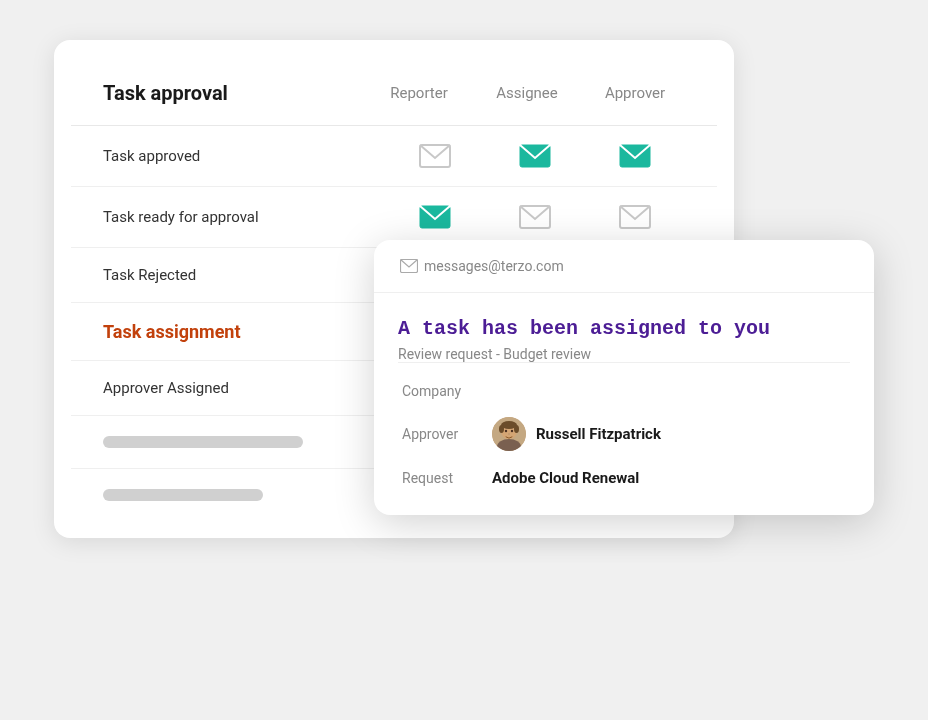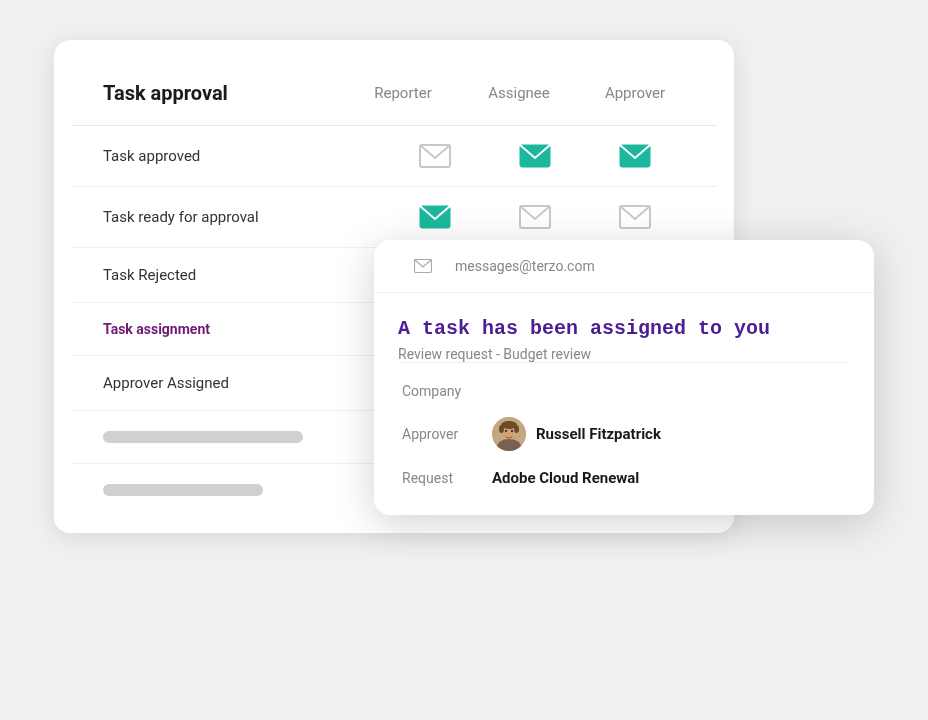--- a/index.html
+++ b/index.html
@@ -37,21 +37,21 @@
       border-bottom: 1px solid #e8e8e8;
     }
     .table-title {
       font-size: 20px;
       font-weight: 700;
       color: #1a1a1a;
       flex: 1;
     }
     .col-headers {
       display: flex;
-      gap: 16px;
+      gap: 8px;
     }
     .col-header {
       width: 100px;
       text-align: center;
       font-size: 15px;
       color: #888;
       font-weight: 400;
     }
     .table-row {
       display: flex;
@@ -62,22 +62,22 @@
     .table-row:last-child {
       border-bottom: none;
     }
     .row-label {
       flex: 1;
       font-size: 15px;
       color: #333;
     }
     .row-label.section-title {
       font-weight: 700;
-      font-size: 14px;
-      color: #701a75;
+      font-size: 18px;
+      color: #c2410c;
     }
     .row-icons {
       display: flex;
       gap: 0;
     }
     .icon-cell {
       width: 100px;
       display: flex;
       align-items: center;
       justify-content: center;
@@ -106,23 +106,23 @@
       right: 0;
       width: 500px;
       background: #fff;
       border-radius: 16px;
       box-shadow: 0 8px 40px rgba(0,0,0,0.18);
       overflow: hidden;
     }
     .email-header {
       display: flex;
       align-items: center;
-      padding: 18px 40px;
+      padding: 18px 26px;
       border-bottom: 1px solid #efefef;
-      gap: 23px;
+      gap: 6px;
     }
     .email-from {
       font-size: 14px;
       color: #888;
     }
     .email-body {
       padding: 24px 24px 0 24px;
     }
     .email-subject {
       font-size: 20px;

